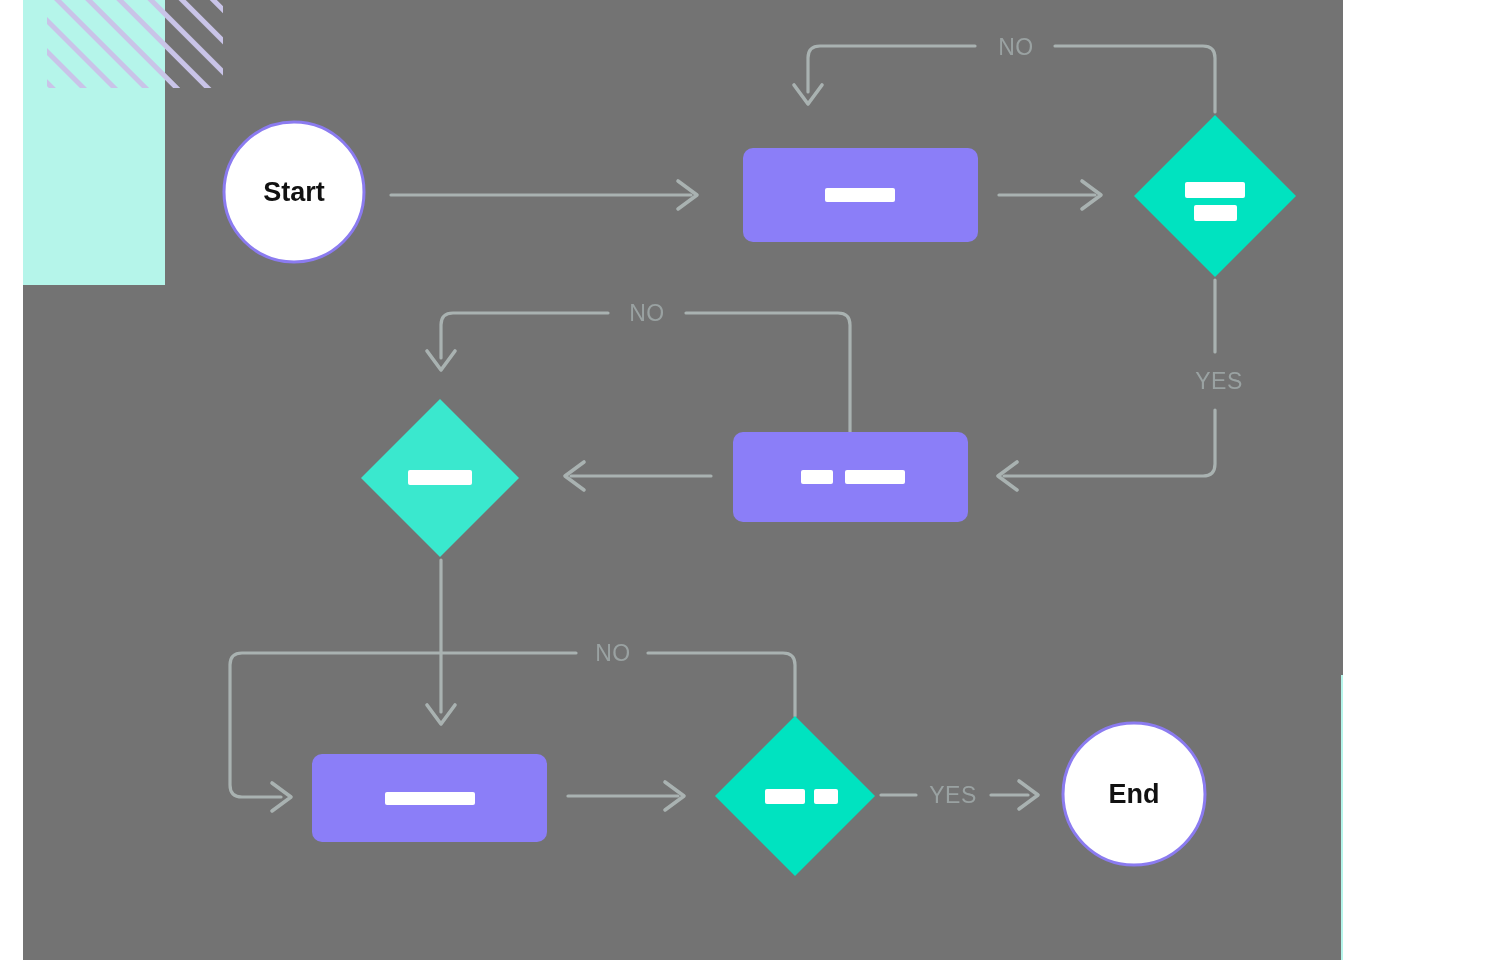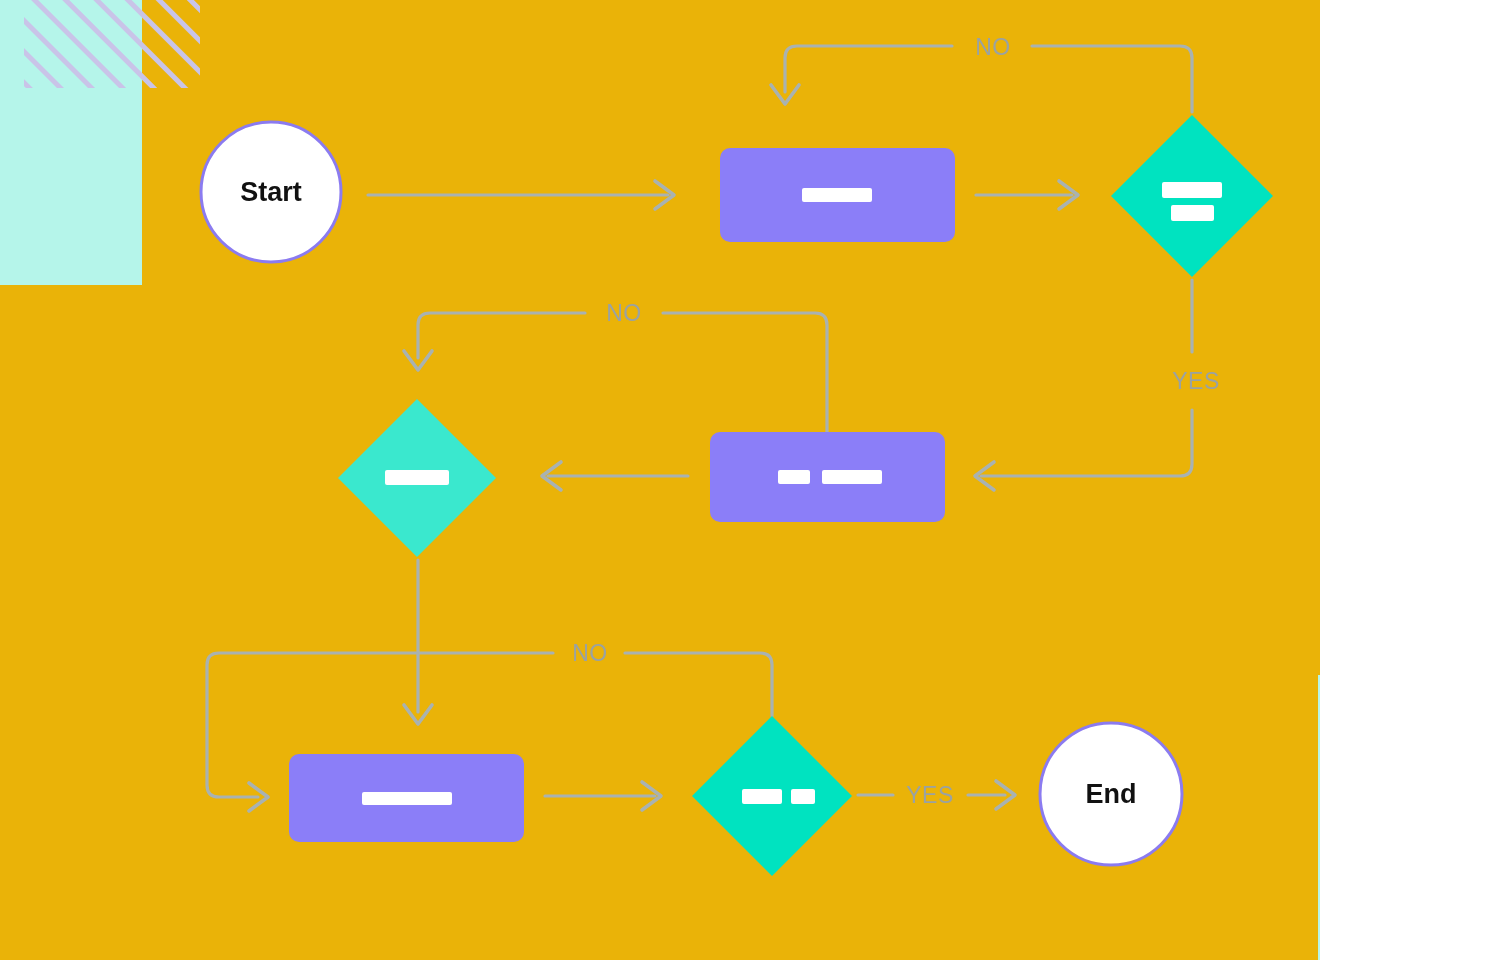--- a/index.html
+++ b/index.html
@@ -7,22 +7,23 @@
     padding: 0;
     background: #ffffff;
   }
   body {
     font-family: "Liberation Sans", sans-serif;
   }
   #canvas {
     position: relative;
     width: 1320px;
     height: 960px;
-    background: #eab308;
+    background: #737373;
     overflow: hidden;
+    margin-left: 23px;
   }
   #flow-svg {
     position: absolute;
     left: 0;
     top: 0;
     width: 1500px;
     height: 960px;
   }
   .node-label {
     font-family: "Liberation Sans", sans-serif;

